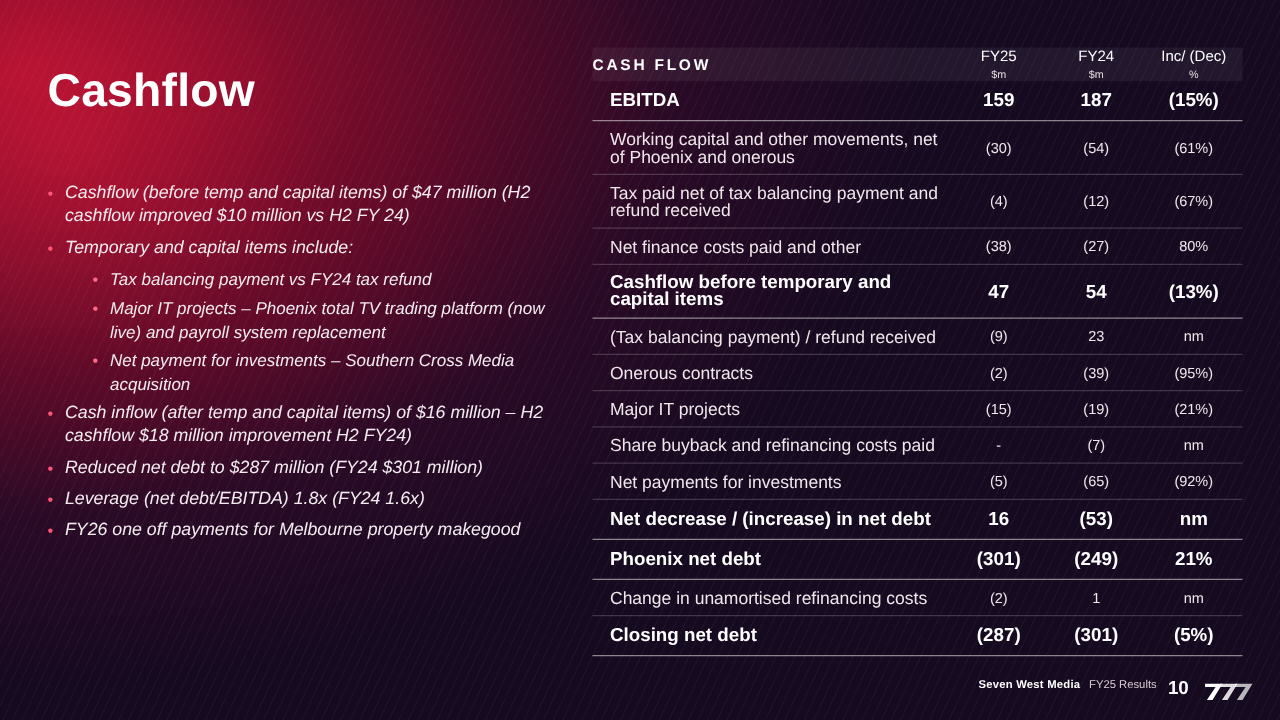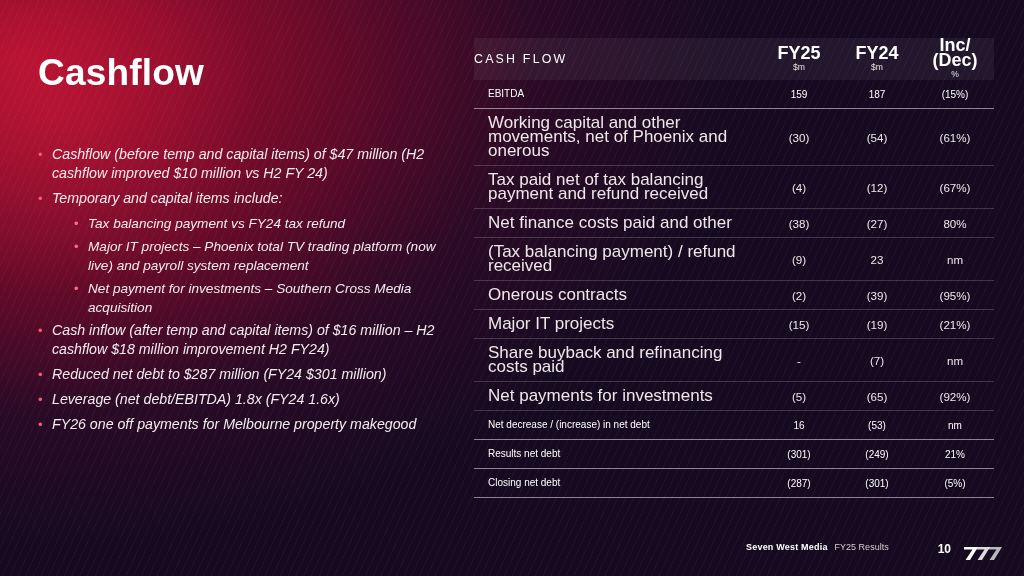--- a/index.html
+++ b/index.html
@@ -103,59 +103,59 @@
     padding: 0;
   }
   .hdr-row th {
     background: rgba(255,255,255,0.055);
     vertical-align: middle;
     padding: 9px 0 9px 0;
   }
   .hdr-label {
     color: #ffffff;
     font-size: 12.4px;
-    font-weight: normal;
+    font-weight: bold;
     letter-spacing: 2.2px;
     text-align: left;
     padding-left: 14px;
   }
   .hdr-col {
     text-align: center;
     color: #ffffff;
   }
   .hdr-col .t1 {
-    font-size: 18px;
-    font-weight: bold;
+    font-size: 12px;
+    font-weight: normal;
     display: block;
     line-height: 15px;
   }
   .hdr-col .t2 {
     font-size: 8.6px;
     font-weight: normal;
     display: block;
     line-height: 12px;
     color: #e9dde3;
   }
   .cf td.lab {
     color: #efe7ea;
-    font-size: 17px;
+    font-size: 14px;
     line-height: 14px;
     padding: 7px 6px 7px 14px;
     text-align: left;
   }
   .cf td.num {
     color: #efe7ea;
     font-size: 11.6px;
     text-align: center;
     padding: 7px 2px;
   }
   tr.bold td.lab, tr.bold td.num {
-    font-weight: normal;
-    color: #ffffff;
-    font-size: 10px;
+    font-weight: bold;
+    color: #ffffff;
+    font-size: 15px;
   }
   tr.sep-top td {
     border-top: 1px solid rgba(255,255,255,0.55);
   }
   tr.line td {
     border-bottom: 1px solid rgba(255,255,255,0.18);
   }
   tr.strong-line td {
     border-bottom: 1px solid rgba(255,255,255,0.50);
   }
@@ -176,25 +176,24 @@
     color: #ffffff;
     font-weight: bold;
     letter-spacing: 0.2px;
   }
   .footer .f-res {
     font-size: 9px;
     color: #d9ccd3;
     font-weight: normal;
   }
   .footer .f-page {
-    font-size: 12px;
+    font-size: 15px;
     color: #ffffff;
     font-weight: bold;
     padding-left: 2px;
-    margin-left: 40px;
   }
   .logo {
     width: 44px;
     height: 20px;
     display: flex;
     align-items: center;
     justify-content: center;
     margin-left: 4px;
   }
 </style>
@@ -287,20 +286,26 @@
             <td class="num">(4)</td>
             <td class="num">(12)</td>
             <td class="num">(67%)</td>
           </tr>
           <tr class="line">
             <td class="lab">Net finance costs paid and other</td>
             <td class="num">(38)</td>
             <td class="num">(27)</td>
             <td class="num">80%</td>
           </tr>
+          <tr class="bold strong-line">
+            <td class="lab two-line">Cashflow before temporary and capital items</td>
+            <td class="num">47</td>
+            <td class="num">54</td>
+            <td class="num">(13%)</td>
+          </tr>
           <tr class="sep-top line">
             <td class="lab">(Tax balancing payment) / refund received</td>
             <td class="num">(9)</td>
             <td class="num">23</td>
             <td class="num">nm</td>
           </tr>
           <tr class="line">
             <td class="lab">Onerous contracts</td>
             <td class="num">(2)</td>
             <td class="num">(39)</td>
@@ -324,24 +329,30 @@
             <td class="num">(65)</td>
             <td class="num">(92%)</td>
           </tr>
           <tr class="bold sep-top strong-line">
             <td class="lab">Net decrease / (increase) in net debt</td>
             <td class="num">16</td>
             <td class="num">(53)</td>
             <td class="num">nm</td>
           </tr>
           <tr class="bold strong-line">
-            <td class="lab">Results net debt</td>
+            <td class="lab">Phoenix net debt</td>
             <td class="num">(301)</td>
             <td class="num">(249)</td>
             <td class="num">21%</td>
+          </tr>
+          <tr class="line">
+            <td class="lab">Change in unamortised refinancing costs</td>
+            <td class="num">(2)</td>
+            <td class="num">1</td>
+            <td class="num">nm</td>
           </tr>
           <tr class="bold strong-line">
             <td class="lab">Closing net debt</td>
             <td class="num">(287)</td>
             <td class="num">(301)</td>
             <td class="num">(5%)</td>
           </tr>
         </tbody>
     </table>
   </div>

